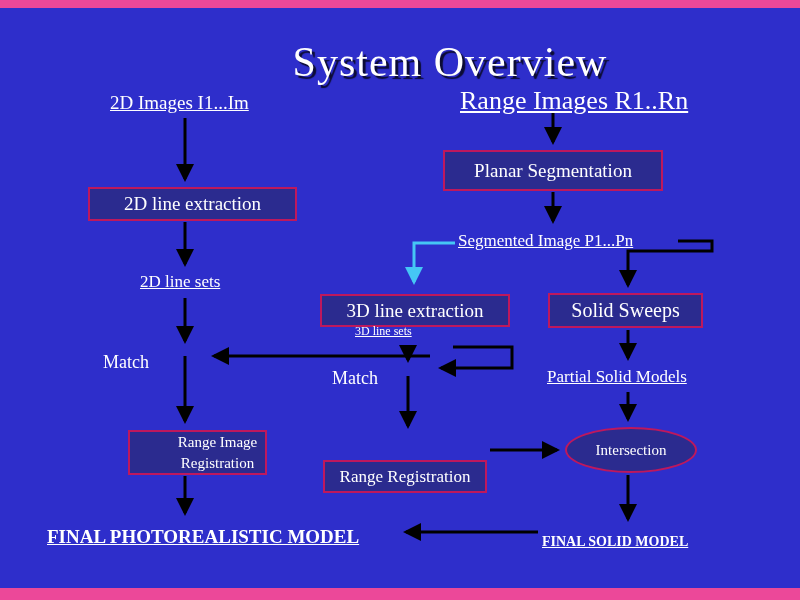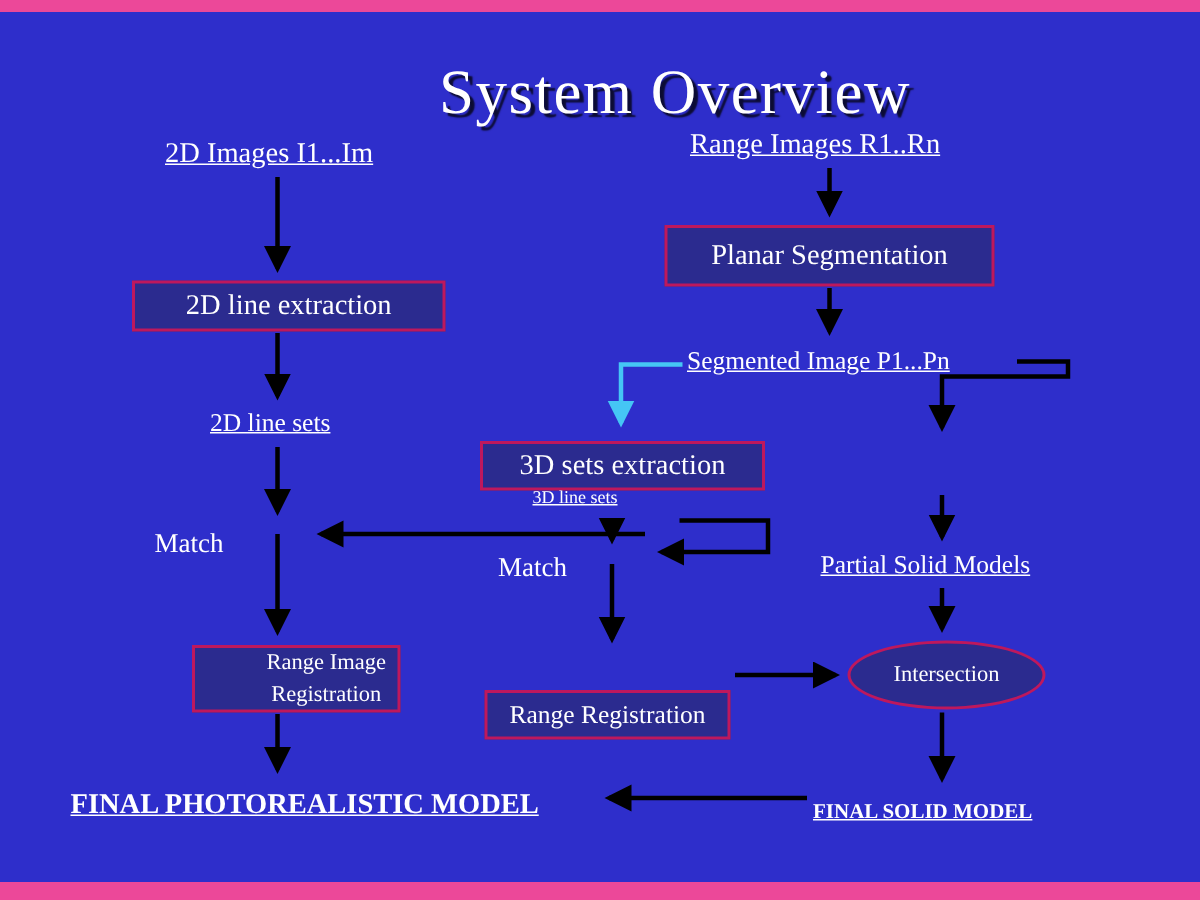--- a/index.html
+++ b/index.html
@@ -84,39 +84,42 @@
 
   <div class="lbl" style="left:103px; top:352px; font-size:18px;">Match</div>
 
   <div class="box" style="left:128px; top:430px; width:139px; height:45px; font-size:15px; line-height:1.35;padding-left:40px;">
     <span>Range Image Registration</span>
   </div>
 
   <div class="lbl u b" style="left:47px; top:526px; font-size:19px;">FINAL PHOTOREALISTIC MODEL</div>
 
   <div class="box" style="left:320px; top:294px; width:190px; height:33px; font-size:19px;">
-    <span>3D sets extraction</span>
+    <span>3D line extraction</span>
   </div>
 
   <div class="lbl u" style="left:355px; top:324px; font-size:12px;">3D line sets</div>
 
   <div class="lbl" style="left:332px; top:368px; font-size:18px;">Match</div>
 
   <div class="box" style="left:323px; top:460px; width:164px; height:33px; font-size:17px;">
     <span>Range Registration</span>
   </div>
 
-  <div class="lbl u" style="left:460px; top:86px; font-size:19px;">Range Images R1..Rn</div>
+  <div class="lbl u" style="left:460px; top:86px; font-size:26px;">Range Images R1..Rn</div>
 
   <div class="box" style="left:443px; top:150px; width:220px; height:41px; font-size:19px;">
     <span>Planar Segmentation</span>
   </div>
 
   <div class="lbl u" style="left:458px; top:231px; font-size:17px;">Segmented Image P1...Pn</div>
 
+  <div class="box" style="left:548px; top:293px; width:155px; height:35px; font-size:20px;">
+    <span>Solid Sweeps</span>
+  </div>
 
   <div class="lbl u" style="left:547px; top:367px; font-size:17px;">Partial Solid Models</div>
 
   <div class="box ellipse" style="left:565px; top:427px; width:132px; height:46px; font-size:15px;">
     <span>Intersection</span>
   </div>
 
   <div class="lbl u b" style="left:542px; top:534px; font-size:14px;">FINAL SOLID MODEL</div>
 </div>
 

